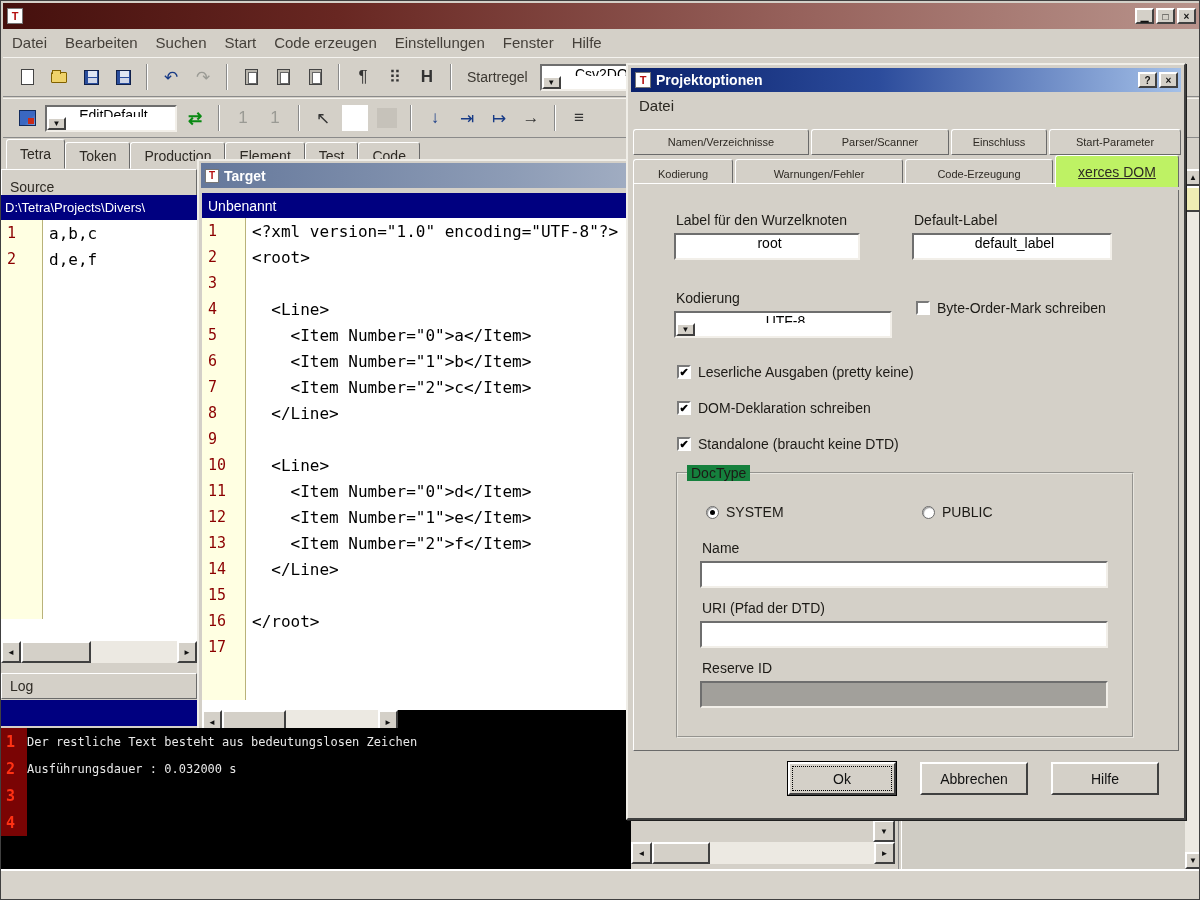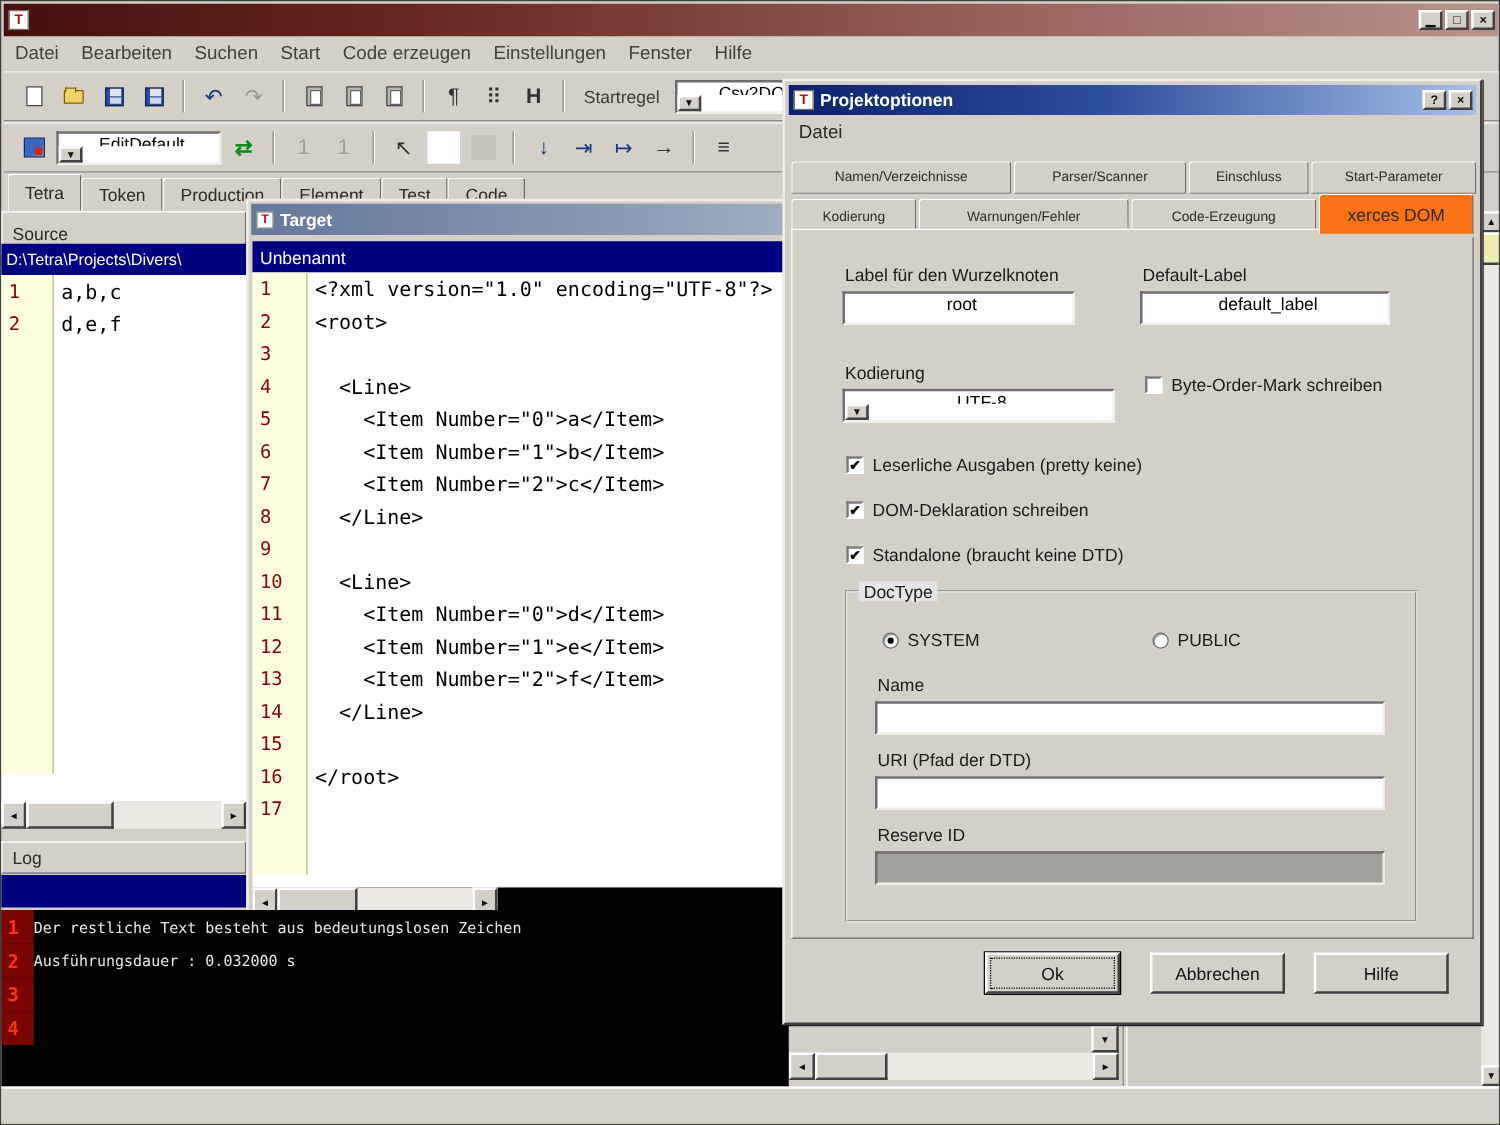--- a/index.html
+++ b/index.html
@@ -123,34 +123,34 @@
       background:linear-gradient(90deg,#0a216b 0%,#2c4c9c 45%,#a4c0e8 100%);
       display:flex; align-items:center; color:#fff; font-weight:bold; font-size:14px; }
   .dlg-menu { position:absolute; left:3px; top:28px; right:3px; height:25px; display:flex; align-items:center;
       font-size:15px; color:#2b2822; }
   .dlg-menu span { padding:2px 8px; }
   .dlg-tabs1 { position:absolute; left:5px; top:64px; display:flex; gap:2px; }
   .dlg-tabs2 { position:absolute; left:5px; top:90px; display:flex; gap:2px; align-items:flex-end; }
   .dtab { height:26px; padding:0 12px; display:flex; align-items:center; justify-content:center; font-size:11px; color:#2e2a24;
       background:#d4d0c8; border:1px solid; border-color:#ffffff #6a6a6a #6a6a6a #ffffff; border-radius:3px 3px 0 0; }
   .dlg-tabs2 .dtab { height:28px; border-bottom:none; }
-  .dtab.active { height:32px; position:relative; z-index:2; font-size:14px; background:#f97316;
-      box-shadow:0 3px 0 #d4d0c8; }
+  .dtab.active { height:32px; position:relative; z-index:2; font-size:14px; background:#bef264;
+      box-shadow:0 3px 0 #d4d0c8;text-decoration:underline; }
   .dlg-panel { position:absolute; left:5px; top:118px; width:546px; height:568px; background:#d4d0c8;
       border:1px solid; border-color:#ffffff #6a6a6a #6a6a6a #ffffff; }
   .lbl { position:absolute; font-size:14px; color:#1c1a16; white-space:nowrap; }
   .cbx { position:absolute; display:flex; align-items:center; gap:7px; font-size:14px; color:#1c1a16; white-space:nowrap; }
   .cbx .box { width:14px; height:14px; background:#fff; border:2px solid; border-color:#7a7a7a #fff #fff #7a7a7a;
       display:flex; align-items:center; justify-content:center; font-size:11px; font-weight:bold; color:#000; flex:none; }
   .rad { position:absolute; display:flex; align-items:center; gap:7px; font-size:14px; color:#1c1a16; }
   .rad .circle { width:13px; height:13px; border-radius:50%; background:#fff; border:1px solid #6a6a6a;
       box-shadow:inset 1px 1px 1px #9a9a9a; display:flex; align-items:center; justify-content:center; flex:none; }
   .rad .dot { width:5px; height:5px; border-radius:50%; background:#000; }
   .group { position:absolute; border:2px groove #e8e6e0; }
-  .group .legend { position:absolute; top:-9px; left:9px; background:#e5e5e5; padding:0 4px; font-size:14px; color:#1c1a16;text-align:right; }
+  .group .legend { position:absolute; top:-9px; left:9px; background:#15803d; padding:0 4px; font-size:14px; color:#1c1a16;text-align:right; }
   .dfield { position:absolute; height:27px; display:flex; align-items:center; padding-left:5px; font-size:14px; color:#000; }
   .dcombo { position:absolute; height:27px; }
   .dlg-btn { position:absolute; width:108px; height:33px; font-size:14px; color:#111; }
   .dlg-btn.default { box-shadow:0 0 0 1px #000; outline:1px dotted #000; outline-offset:-5px; }
 </style>
 </head>
 <body>
 
 <div id="screen">
 

